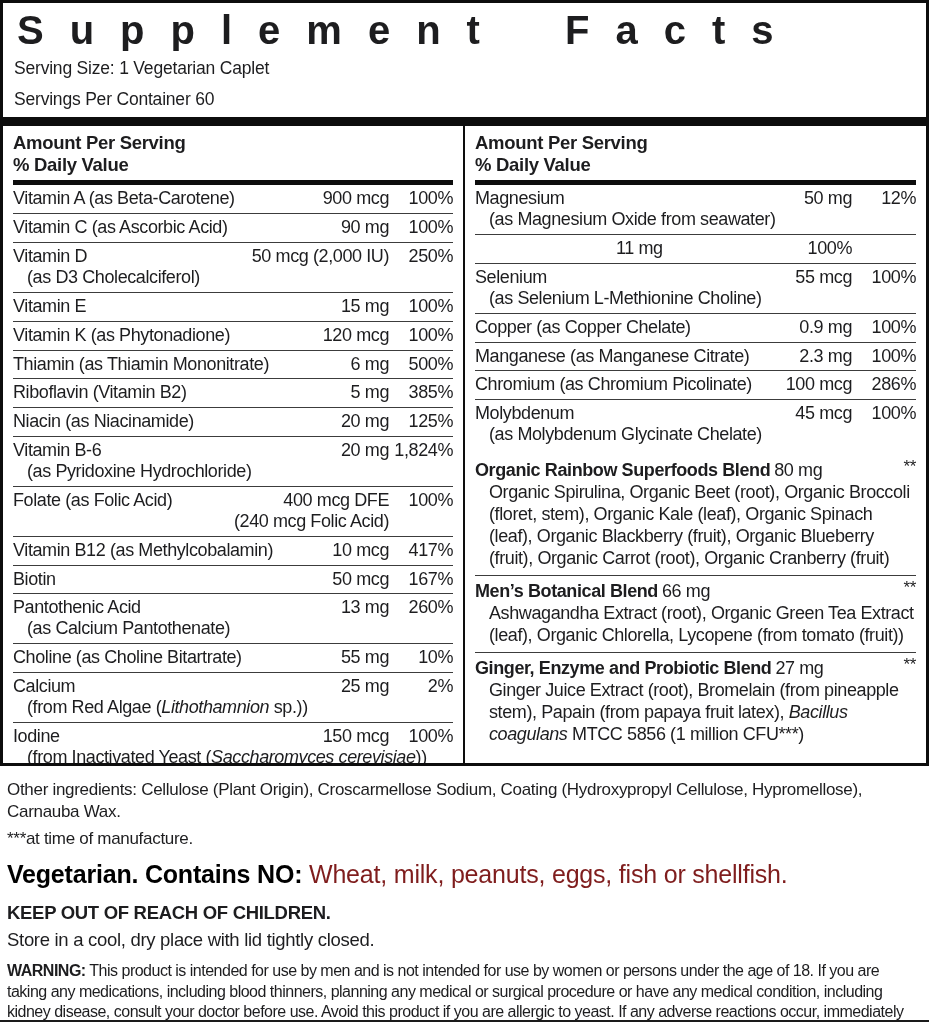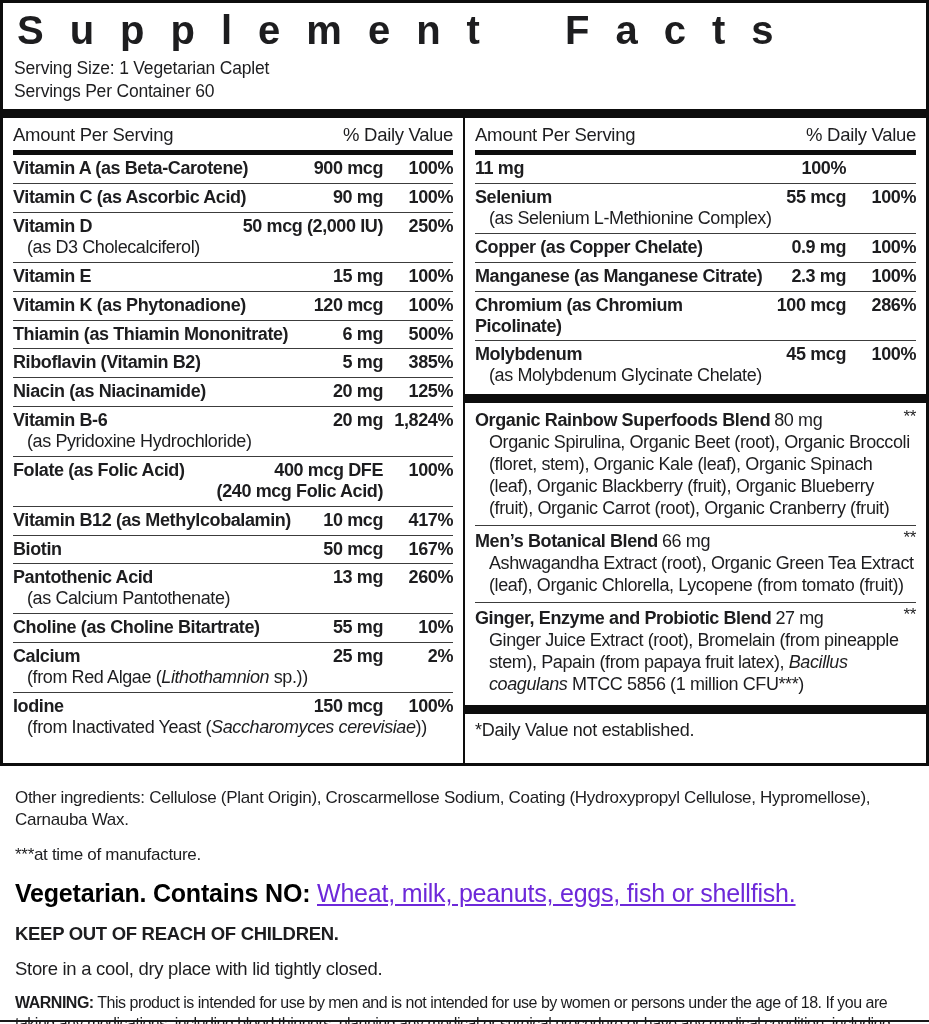--- a/index.html
+++ b/index.html
@@ -19,59 +19,59 @@
     border:3px solid #0d0d0d;
     overflow:hidden;
     display:flex;flex-direction:column;
   }
   .title{
     font-size:40px;font-weight:bold;line-height:1.02;
     letter-spacing:26px;word-spacing:22px;
     white-space:nowrap;overflow:hidden;
     padding:7px 0 0 14px;
   }
-  .serving{font-size:17.5px;line-height:1.3;padding-left:11px;letter-spacing:-0.2px;}
+  .serving{font-size:17.5px;line-height:1.3;padding-left:11px;letter-spacing:-0.2px;margin-top:8px;}
   .serving.first{margin-top:6px;}
   .bar-thick{height:9px;background:#0d0d0d;margin-top:7px;flex:none;}
   .cols{display:flex;align-items:stretch;flex:1;min-height:0;}
   .col{box-sizing:border-box;padding:0 10px;min-width:0;}
   .col-left{width:462px;border-right:2.5px solid #0d0d0d;flex:none;}
   .col-right{flex:1;display:flex;flex-direction:column;}
   .hdr{
     display:flex;justify-content:space-between;align-items:baseline;
-    font-weight:normal;font-size:18.5px;letter-spacing:-0.3px;
-    padding:6px 0 4px 0;border-bottom:5px solid #0d0d0d;
+    font-weight:bold;font-size:18.5px;letter-spacing:-0.3px;
+    padding:6px 0 4px 0;border-bottom:5px solid #0d0d0d;flex-direction:column;
   }
   
   .row{padding:3px 0 4px 0;font-size:18px;letter-spacing:-0.4px;line-height:1.16;}
   .rows .row + .row{border-top:1.5px solid #3c3c3c;}
   .line1,.line2.amt2{
-    display:grid;grid-template-columns:1fr max-content 60px;column-gap:10px;font-weight:bold;
-  }
-  .line1 .am,.line2.amt2 .am{text-align:left;white-space:nowrap;}
+    display:grid;grid-template-columns:1fr max-content 60px;column-gap:4px;
+  }
+  .line1 .am,.line2.amt2 .am{text-align:center;white-space:nowrap;}
   .line1 .dv,.line2.amt2 .dv{text-align:right;white-space:nowrap;}
   .line2{padding-left:14px;}
   
   .col-bar{height:9px;background:#0d0d0d;margin:4px -10px 0 -10px;}
   .blends{margin-top:2px;}
   .blend{padding:5px 0 5px 0;font-size:18px;letter-spacing:-0.4px;line-height:1.22;}
   .blend + .blend{border-top:1.5px solid #3c3c3c;}
   .bhead{display:grid;grid-template-columns:max-content max-content 1fr;column-gap:4px;}
   .bname{font-weight:bold;}
   .bstars{justify-self:end;position:relative;top:-3px;font-size:17px;}
   .bdesc{padding-left:14px;}
   .footnote{font-size:18px;letter-spacing:-0.3px;padding:6px 0 4px 0;}
   
   .bottom{padding:9px 6px 0 3px;}
-  .bottom p{margin:12px;}
+  .bottom p{margin:4px;}
   .oi{font-size:17px;line-height:1.32;letter-spacing:-0.3px;}
   .mn{font-size:17px;line-height:1.32;letter-spacing:-0.3px;margin-top:2px;}
   .veg{font-size:25px;line-height:1.25;margin-top:9px !important;letter-spacing:-0.2px;}
   .veg-b{font-weight:bold;color:#000000;}
-  .veg-r{color:#6d28d9;text-decoration:underline;}
+  .veg-r{color:#7f1d1d;}
   .ko{font-size:18.5px;font-weight:bold;letter-spacing:-0.3px;margin-top:10px !important;line-height:1.25;}
   .st{font-size:18.5px;letter-spacing:-0.3px;line-height:1.3;}
   .warn{font-size:16px;line-height:1.3;letter-spacing:-0.5px;margin-top:9px !important;}
   .warn-b{font-weight:bold;}
   .bottom-rule{position:absolute;left:0;right:0;bottom:2px;height:2px;background:#1a1a1a;}
   i{font-style:italic;}
 </style>
 </head>
 <body>
 
@@ -249,36 +249,44 @@
 
       </div>
 
       <div class="col col-right">
         <div class="hdr">
           <span class="hdr-amt">Amount Per Serving</span>
           <span class="hdr-dv">% Daily Value</span>
         </div>
         <div class="rows">
 
+            <div class="row">
+              <div class="line1">
+                <span class="nm">Magnesium</span>
+                <span class="am">50 mg</span>
+                <span class="dv">12%</span>
+              </div>
+              <div class="line2"><span>(as Magnesium Oxide from seawater)</span></div>
+            </div>
 
             <div class="row">
               <div class="line1">
                 <span class="am">11 mg</span>
                 <span class="dv">100%</span>
               </div>
 
             </div>
 
             <div class="row">
               <div class="line1">
                 <span class="nm">Selenium</span>
                 <span class="am">55 mcg</span>
                 <span class="dv">100%</span>
               </div>
-              <div class="line2"><span>(as Selenium L-Methionine Complex)</span></div>
+              <div class="line2"><span>(as Selenium L-Methionine Choline)</span></div>
             </div>
 
             <div class="row">
               <div class="line1">
                 <span class="nm">Copper (as Copper Chelate)</span>
                 <span class="am">0.9 mg</span>
                 <span class="dv">100%</span>
               </div>
 
             </div>

